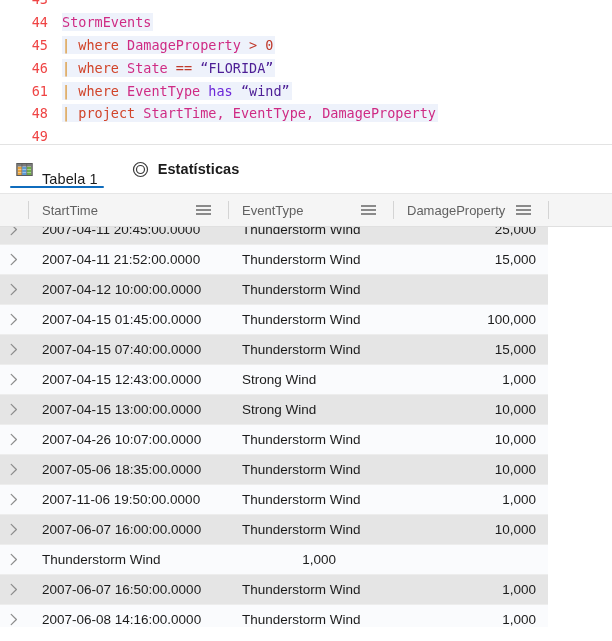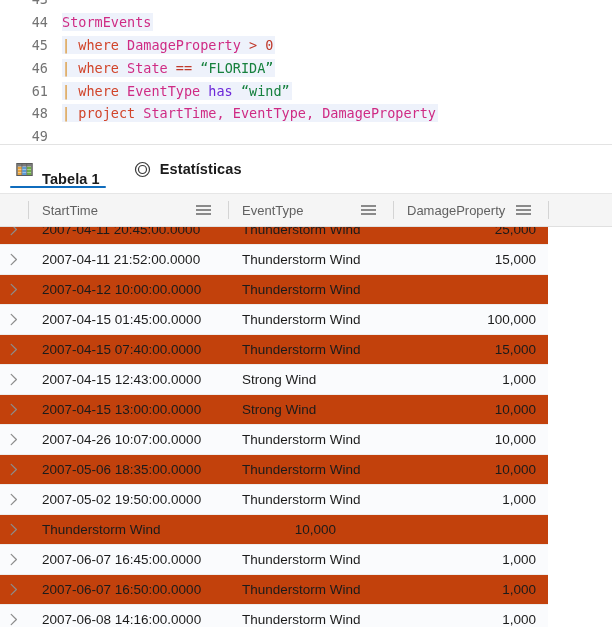--- a/index.html
+++ b/index.html
@@ -32,37 +32,37 @@
     height: 22.8px;
     font-family: "DejaVu Sans Mono", "Liberation Mono", monospace;
     font-size: 13.5px;
     white-space: pre;
   }
   .ln {
     width: 62px;
     min-width: 62px;
     text-align: right;
     padding-right: 14px;
-    color: #737373;
+    color: #ef4444;
     font-family: "DejaVu Sans Mono", "Liberation Mono", monospace;
     font-size: 13.5px;
     user-select: none;
   }
   .code-text {
     position: relative;
     display: inline-block;
     padding: 1px 2px 1px 0;
   }
   .code-text.hl { background: #eef2fb; }
   .tok-pipe   { color: #d98c1f; }
   .tok-kw     { color: #d1442a; }
   .tok-ident  { color: #cf2b84; }
   .tok-op     { color: #c0392b; }
   .tok-num    { color: #c0392b; }
-  .tok-str    { color: #15803d; }
+  .tok-str    { color: #4c1d95; }
   .tok-plain  { color: #6d28d9; }
   .tok-punc   { color: #cf2b84; }
 
   
   .tabs-bar {
     position: relative;
     height: 48px;
     background: #ffffff;
     display: flex;
     align-items: center;
@@ -76,21 +76,21 @@
     padding: 0 6px;
     margin-right: 22px;
     cursor: pointer;
   }
   .tab-label {
     font-size: 14.5px;
     color: #1b1b1b;
     letter-spacing: 0.1px;
     font-weight: bold;
   }
-  .tab.active .tab-label { font-weight: bold; margin-top: 20px; }
+  .tab.active .tab-label { font-weight: normal; margin-top: 20px; }
   .tab .underline {
     position: absolute;
     left: 0; right: 0;
     bottom: 5px;
     height: 2.5px;
     background: #0f6cbd;
     border-radius: 2px;
   }
   .tab-icon {
     width: 17px; height: 17px;
@@ -162,21 +162,21 @@
     position: absolute;
     top: -12px;
     left: 0; right: 0;
   }
   .row {
     display: flex;
     align-items: center;
     height: 30px;
     width: 548px;
     border-bottom: 1px solid #ededed;
-    background: #c2410c;
+    background: #e5e5e5;
   }
   .row.alt { background: #fafbfd; }
   .cell {
     font-size: 13.5px;
     color: #1b1b1b;
     padding-left: 14px;
     overflow: hidden;
     white-space: nowrap;
   }
   .cell.num {
@@ -375,40 +375,40 @@
           <div class="cell col-start">2007-05-06 18:35:00.0000</div>
           <div class="cell col-event">Thunderstorm Wind</div>
           <div class="cell num col-damage">10,000</div>
         </div>
         <div class="row alt">
           <div class="chev">
             <svg width="10" height="13" viewBox="0 0 10 13">
               <path d="M2.2 1.3 L7.4 6.5 L2.2 11.7" fill="none" stroke="#8c8c8c" stroke-width="1.2" stroke-linecap="round" stroke-linejoin="round"></path>
             </svg>
           </div>
-          <div class="cell col-start">2007-05-02 19:50:00.0000</div>
+          <div class="cell col-start">2007-11-06 19:50:00.0000</div>
           <div class="cell col-event">Thunderstorm Wind</div>
           <div class="cell num col-damage">1,000</div>
         </div>
         <div class="row">
           <div class="chev">
             <svg width="10" height="13" viewBox="0 0 10 13">
               <path d="M2.2 1.3 L7.4 6.5 L2.2 11.7" fill="none" stroke="#8c8c8c" stroke-width="1.2" stroke-linecap="round" stroke-linejoin="round"></path>
             </svg>
           </div>
+          <div class="cell col-start">2007-06-07 16:00:00.0000</div>
           <div class="cell col-event">Thunderstorm Wind</div>
           <div class="cell num col-damage">10,000</div>
         </div>
         <div class="row alt">
           <div class="chev">
             <svg width="10" height="13" viewBox="0 0 10 13">
               <path d="M2.2 1.3 L7.4 6.5 L2.2 11.7" fill="none" stroke="#8c8c8c" stroke-width="1.2" stroke-linecap="round" stroke-linejoin="round"></path>
             </svg>
           </div>
-          <div class="cell col-start">2007-06-07 16:45:00.0000</div>
           <div class="cell col-event">Thunderstorm Wind</div>
           <div class="cell num col-damage">1,000</div>
         </div>
         <div class="row">
           <div class="chev">
             <svg width="10" height="13" viewBox="0 0 10 13">
               <path d="M2.2 1.3 L7.4 6.5 L2.2 11.7" fill="none" stroke="#8c8c8c" stroke-width="1.2" stroke-linecap="round" stroke-linejoin="round"></path>
             </svg>
           </div>
           <div class="cell col-start">2007-06-07 16:50:00.0000</div>

